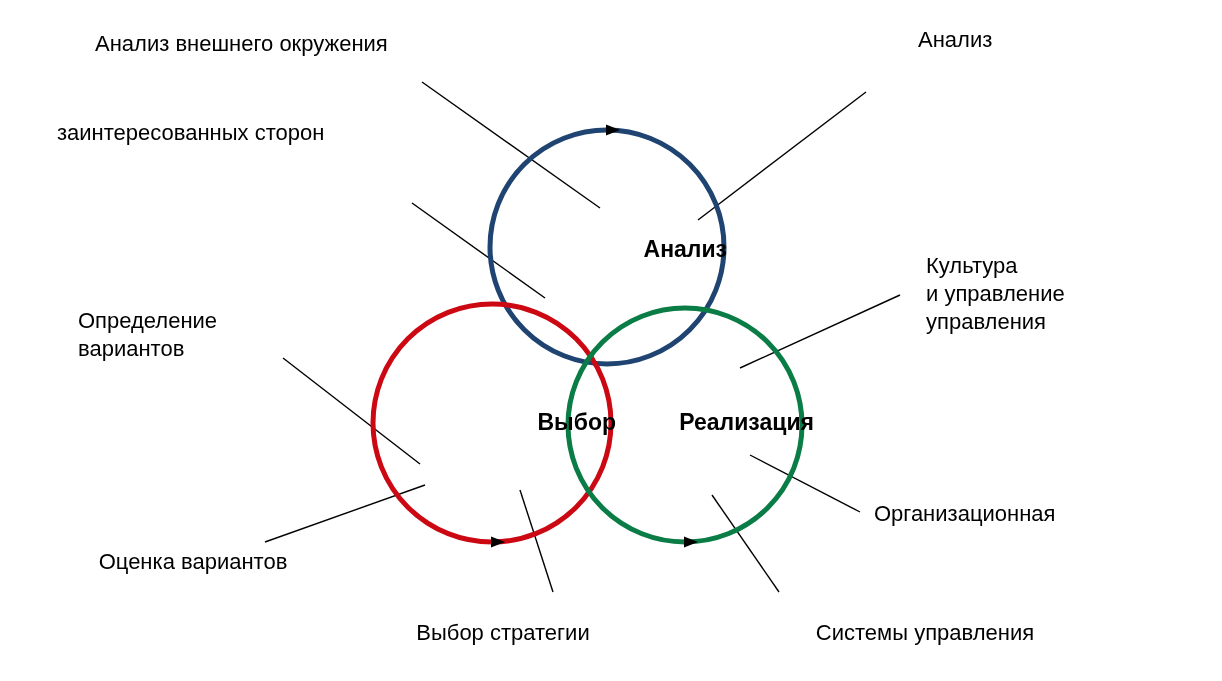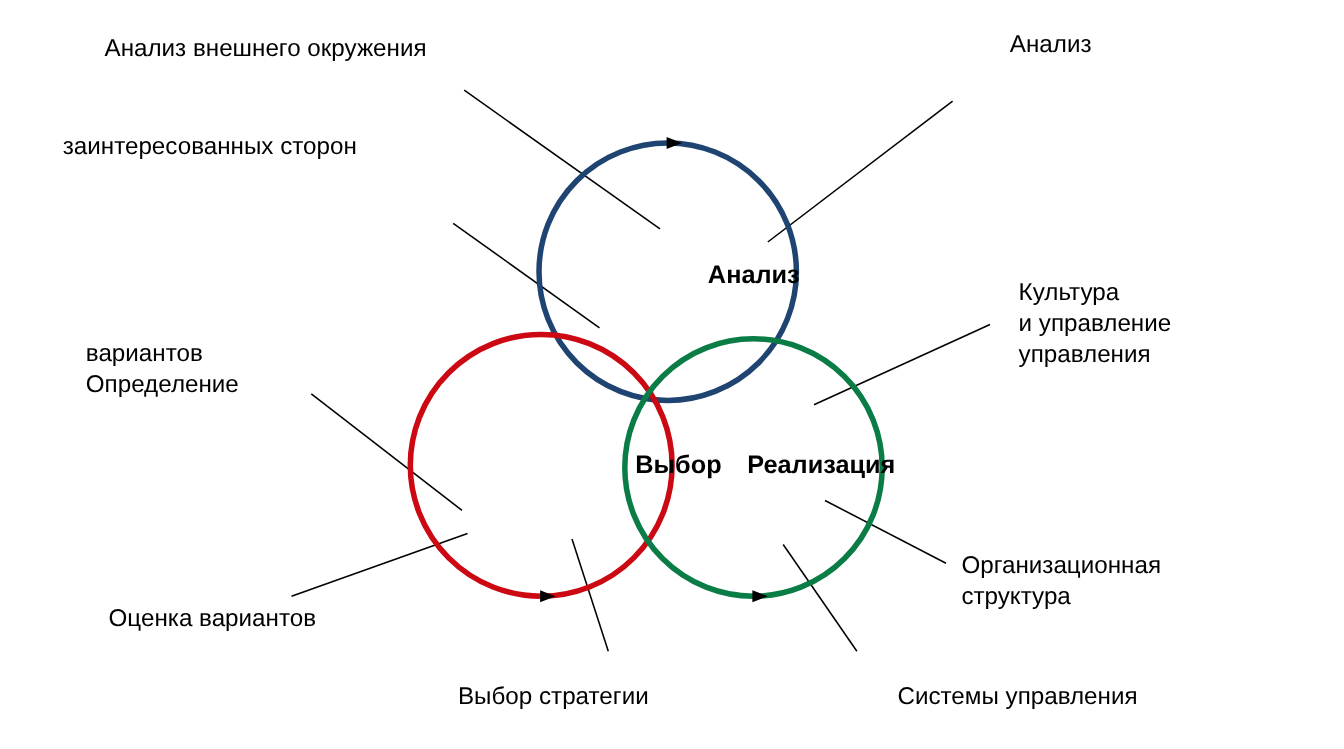--- a/index.html
+++ b/index.html
@@ -71,28 +71,28 @@
 
     <g id="circle-arrows">
         <polygon points="620,130 606,124.5 606,135.5" fill="#000000"></polygon>
         <polygon points="505,542 491,547.5 491,536.5" fill="#000000"></polygon>
         <polygon points="698,542 684,547.5 684,536.5" fill="#000000"></polygon>
       </g>
 
   </svg>
 
   <div class="circle-label" id="label-analysis" style="left: 487px; top: 236px; width: 240px;">Анализ</div>
-  <div class="circle-label" id="label-choice" style="left: 388px; top: 409px; width: 240px; padding-left: 28px;">Выбор</div>
+  <div class="circle-label" id="label-choice" style="left: 376px; top: 409px; width: 240px;">Выбор</div>
   <div class="circle-label" id="label-implementation" style="left: 574px; top: 409px; width: 240px;">Реализация</div>
 
   <div id="callout-layer">
       <div class="callout center" style="left: 95px; top: 30px; width: 390px;"><div>Анализ внешнего окружения</div></div>
       <div class="callout center" style="left: 57px; top: 119px; width: 352px;"><div>заинтересованных сторон</div></div>
       <div class="callout center" style="left: 918px; top: 26px; width: 232px;"><div>Анализ</div></div>
       <div class="callout center" style="left: 926px; top: 252px; width: 212px;"><div>Культура</div><div>и управление</div><div>управления</div></div>
-      <div class="callout center" style="left: 78px; top: 307px; width: 195px;"><div>вариантов</div><div>Определение</div></div>
+      <div class="callout center" style="left: 78px; top: 307px; width: 195px;"><div>Определение</div><div>вариантов</div></div>
       <div class="callout left" style="left: 58px; top: 548px; width: 270px;"><div>Оценка вариантов</div></div>
       <div class="callout left" style="left: 378px; top: 619px; width: 250px;"><div>Выбор стратегии</div></div>
-      <div class="callout center" style="left: 874px; top: 500px; width: 254px;"><div>Организационная</div><div>структура</div></div>
+      <div class="callout center" style="left: 874px; top: 500px; width: 254px;"><div>Организационная</div></div>
       <div class="callout left" style="left: 775px; top: 619px; width: 300px;"><div>Системы управления</div></div>
     </div>
 
 </div>
 
 </body></html>

